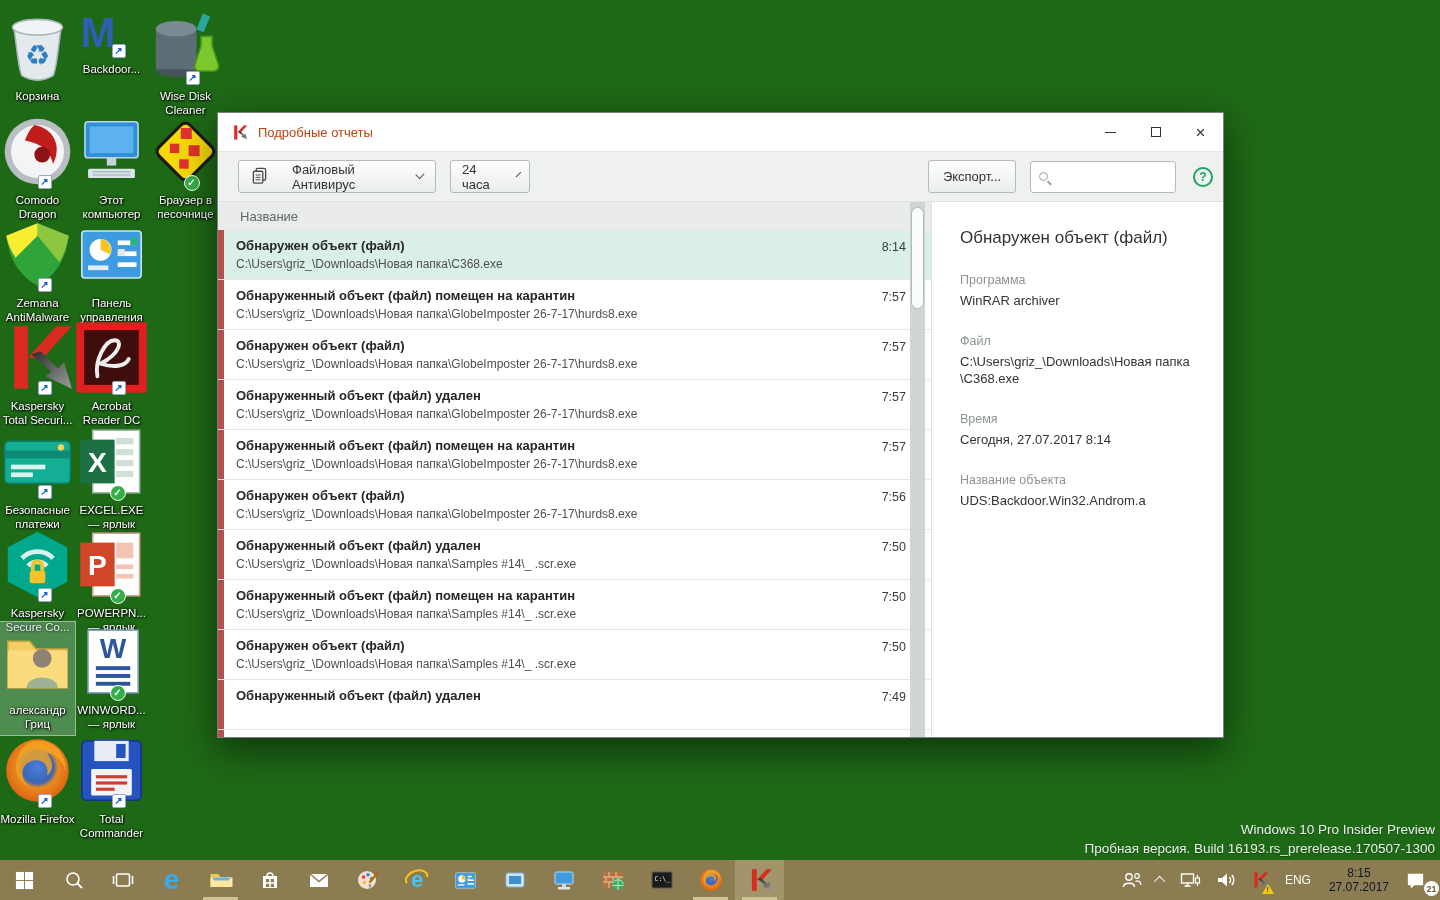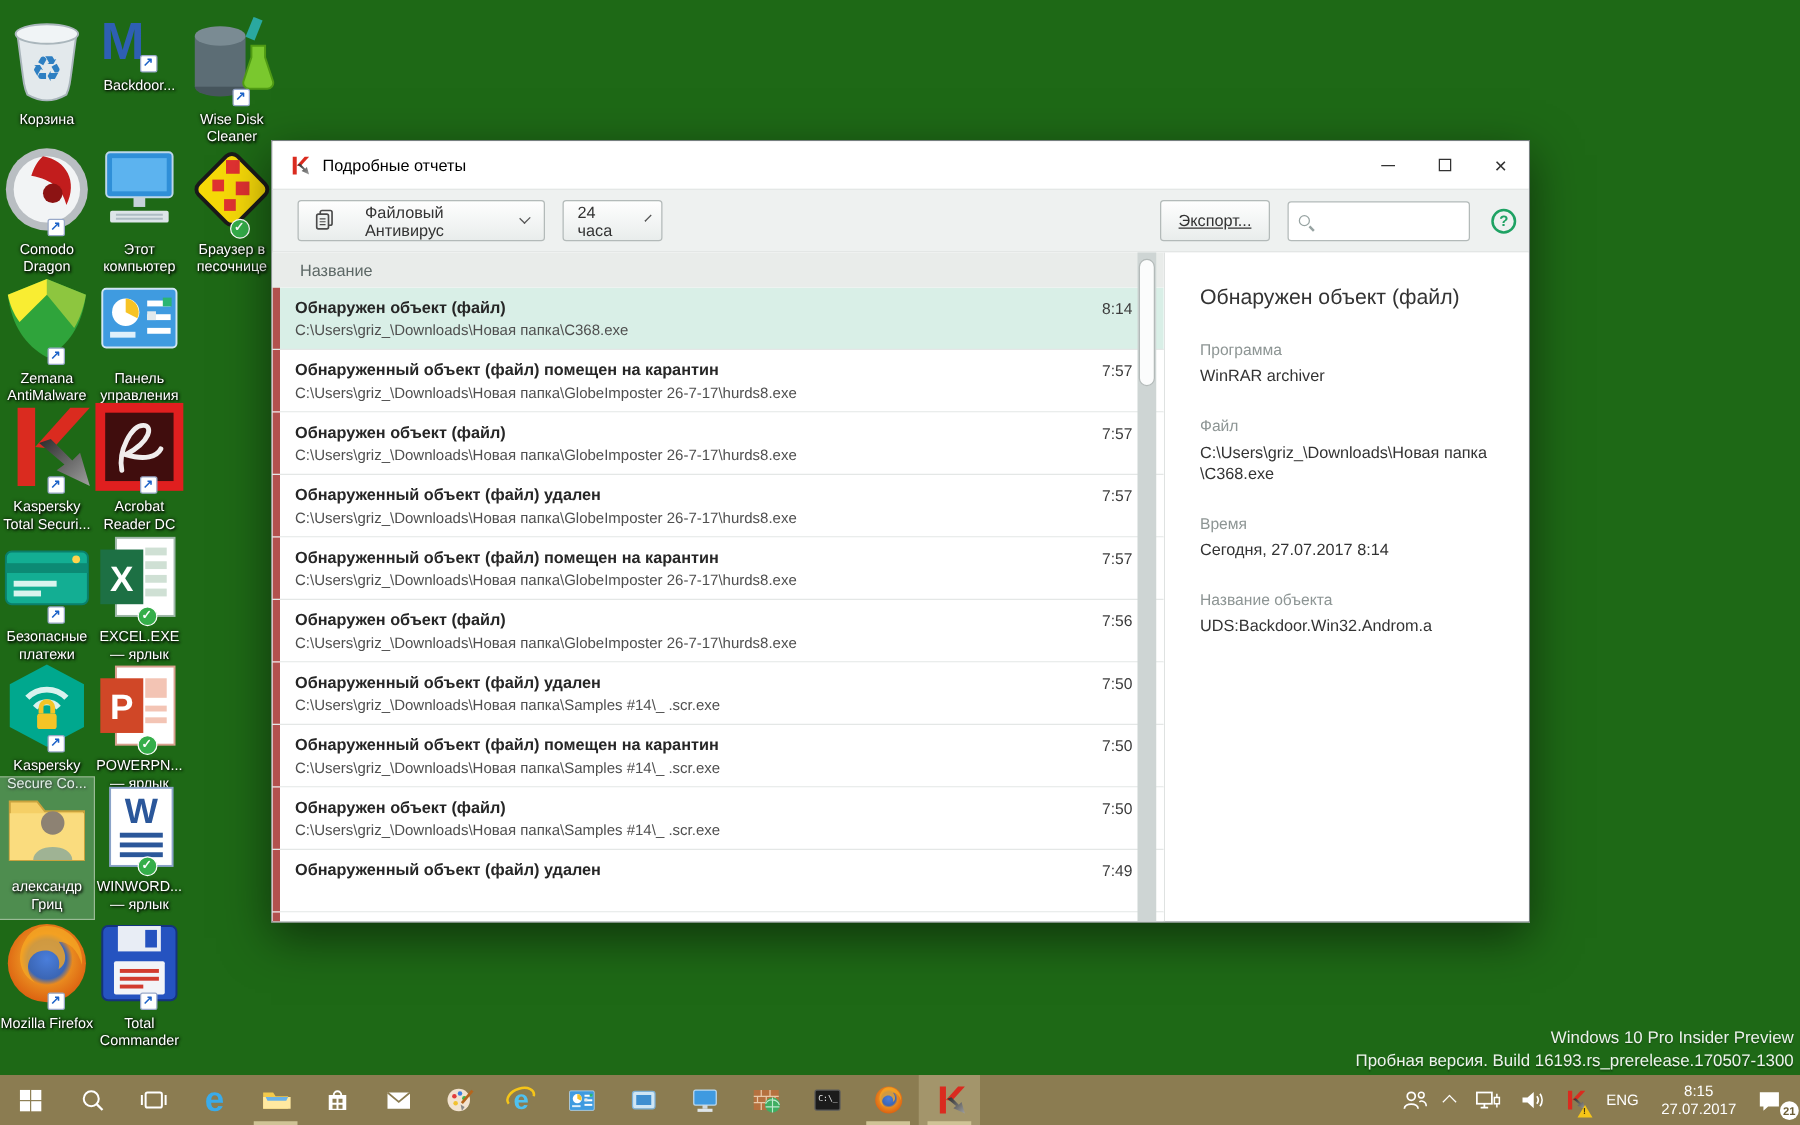--- a/index.html
+++ b/index.html
@@ -35,21 +35,21 @@
   
   .win {
     position:absolute; left:217px; top:112px; width:1007px; height:626px;
     background:#fff; border:1px solid #778080;
     box-shadow:0 12px 36px rgba(0,0,0,.5);
     display:flex; flex-direction:column;
   }
   .titlebar { height:38px; flex:0 0 38px; display:flex; align-items:center; padding-left:13px; background:#fff; }
   .titlebar .ticon { width:17px; height:17px; }
   .titlebar .ticon svg { width:100%; height:100%; }
-  .ttext { margin-left:10px; font-size:13px; color:#000000; }
+  .ttext { margin-left:10px; font-size:13px; color:#c2410c; }
   .win-controls { margin-left:auto; display:flex; height:100%; }
   .wc { width:45px; height:100%; display:flex; align-items:center; justify-content:center; color:#333; }
   .wc-min i { display:block; width:11px; height:1px; background:#333; }
   .wc-max i { display:block; width:10px; height:10px; border:1px solid #333; }
   .wc-close { font-size:17px; line-height:1; }
 
   .toolbar {
     height:51px; flex:0 0 51px; background:#eef1f0;
     border-top:1px solid #e4e7e6; border-bottom:1px solid #dfe2e1;
     display:flex; align-items:center; padding:0 10px 0 20px; gap:14px;
@@ -57,21 +57,21 @@
   .tb-btn {
     height:33px; border:1px solid #b3bab9; border-radius:3px;
     background:linear-gradient(#fefefe,#e9edec);
     display:flex; align-items:center; font-size:13px; color:#333;
   }
   .dd-component { width:198px; padding:0 12px; gap:24px; }
   .dd-component .chev { margin-left:auto; }
   .dd-period { width:80px; padding:0 11px; justify-content:space-between;gap:28px; }
   .chev { width:7px; height:7px; border-right:1.5px solid #555; border-bottom:1.5px solid #555; transform:rotate(45deg); margin-top:-4px; }
   .tb-spacer { flex:1; }
-  .btn-export { width:88px; justify-content:center;text-decoration:underline; }
+  .btn-export { width:88px; justify-content:center; }
   .searchbox {
     width:146px; height:32px; background:#fff; border:1px solid #b3bab9; border-radius:3px;
     display:flex; align-items:center; padding:0 8px; gap:7px;
   }
   .searchbox input { border:none; outline:none; flex:1; min-width:0; font-size:13px; font-family:inherit; background:transparent; }
   .mag { width:9px; height:9px; border:1.5px solid #97a3a2; border-radius:50%; position:relative; flex:0 0 auto; }
   .mag::after { content:""; position:absolute; width:5px; height:1.5px; background:#97a3a2; transform:rotate(45deg); left:7px; top:9px; }
   .helpbtn {
     width:20px; height:20px; border:2px solid #1ea263; border-radius:50%;
     color:#1ea263; font-size:12px; font-weight:bold;
@@ -104,21 +104,21 @@
   .taskbar { position:absolute; left:0; bottom:0; width:1440px; height:40px; background:#8b7c51; display:flex; align-items:stretch; }
   .tbi { width:49px; display:flex; align-items:center; justify-content:center; position:relative; }
   .tbi svg { display:block; }
   .tbi.running::after { content:""; position:absolute; bottom:0; left:7px; right:7px; height:3px; background:#cfc396; }
   .tbi.active { background:#a3956b; }
   .letter-e { font-size:28px; font-weight:bold; color:#3aabea; line-height:1; }
   .tray { margin-left:auto; display:flex; align-items:center; height:100%; }
   .tri { height:100%; display:flex; align-items:center; justify-content:center; padding:0 7px; position:relative; }
   .chev-up { width:8px; height:8px; border-top:1.7px solid #fff; border-left:1.7px solid #fff; transform:rotate(45deg) translateY(2px); }
   .lang { color:#ffffff; font-size:12px; padding:0 9px; }
-  .clock { color:#ffffff; font-size:12px; line-height:14.5px; text-align:center; padding:0 9px; }
+  .clock { color:#0f172a; font-size:12px; line-height:14.5px; text-align:center; padding:0 9px; }
   .badge {
     position:absolute; right:1px; bottom:4px; min-width:15px; height:15px; border-radius:50%;
     background:#fff; color:#6b5d35; font-size:9px; font-weight:bold;
     display:flex; align-items:center; justify-content:center;
   }
   .warn { position:absolute; right:2px; bottom:6px; width:0; height:0; border-left:6px solid transparent; border-right:6px solid transparent; border-bottom:10px solid #f5c518; }
   .warn i { position:absolute; left:-1.5px; top:2px; font-style:normal; font-size:7px; font-weight:bold; color:#4a3a00; }
 </style>
 </head>
 <body>

